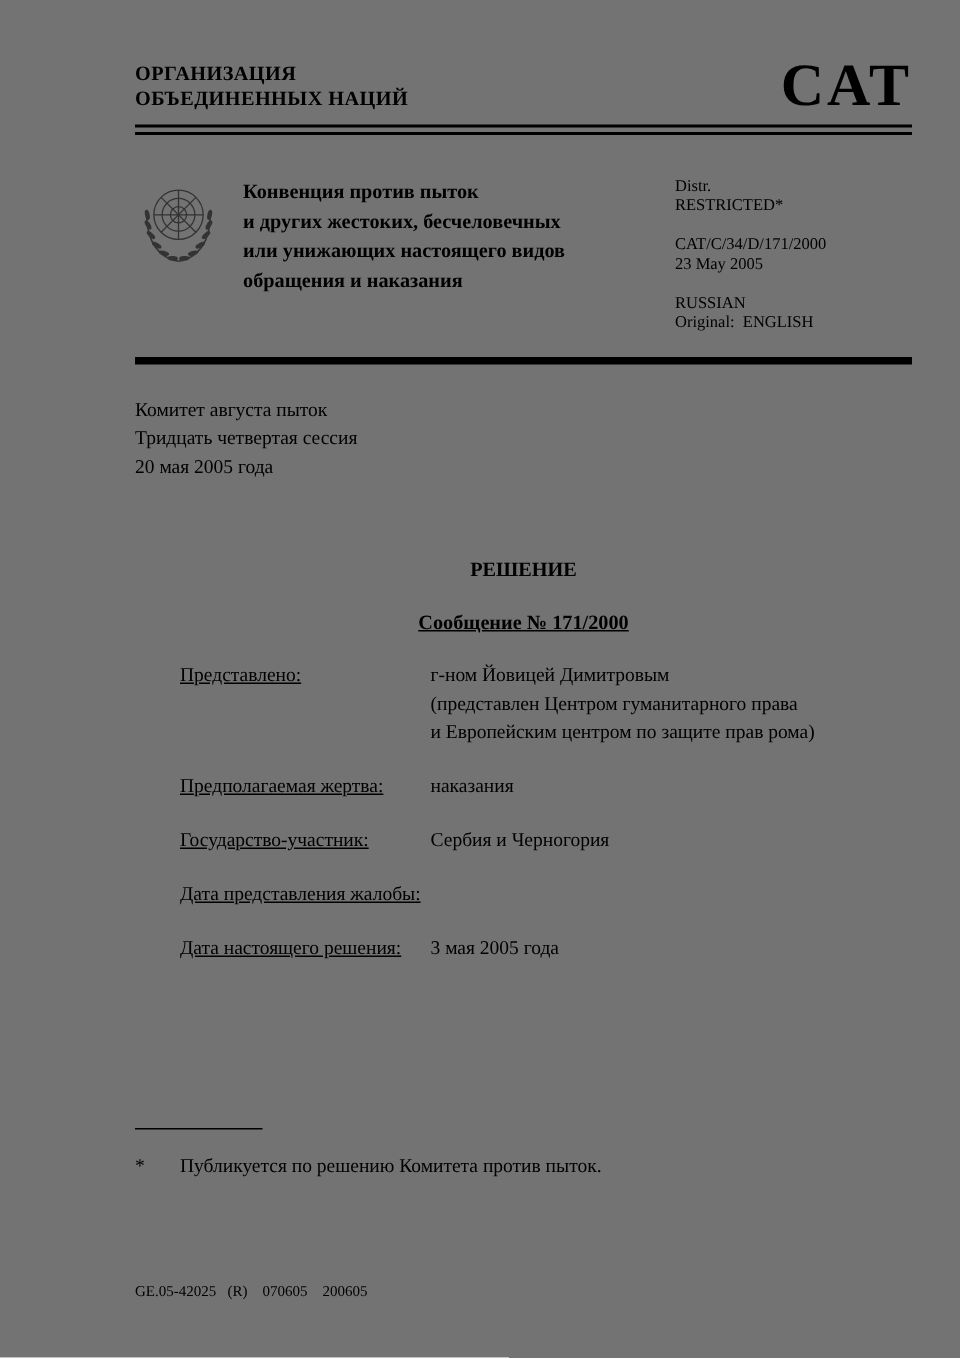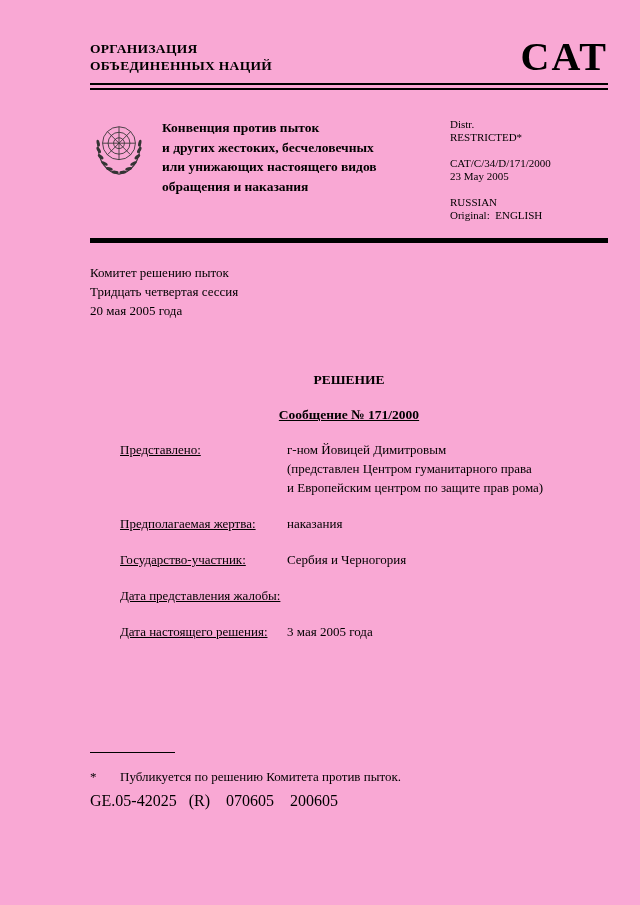--- a/index.html
+++ b/index.html
@@ -2,21 +2,21 @@
 <html><head>
 <meta charset="utf-8">
 <style>
   * { margin: 0; padding: 0; box-sizing: border-box; }
   html, body { background: #ffffff; }
   .page {
     position: relative;
     width: 640px;
     height: 905px;
     margin: 0 auto;
-    background: #f9a8d4;
+    background: #737373;
     color: #000;
     font-family: "Liberation Serif", serif;
     overflow: hidden;
   }
   .content { padding: 40px 32px 0 90px; }
 
   
   .doc-header { display: flex; justify-content: space-between; align-items: flex-start; }
   .org-name { font-size: 13.5px; font-weight: bold; line-height: 17px; letter-spacing: 0.3px; }
   .doc-symbol { font-size: 40px; font-weight: bold; line-height: 0.95; letter-spacing: 2px; margin-top: -2px; }
@@ -44,21 +44,21 @@
   .detail-label { width: 167px; flex: 0 0 167px; text-decoration: underline; }
   .detail-value { flex: 1; }
 
   
   .footnote-block { position: absolute; left: 90px; right: 32px; top: 752px; font-size: 13px; line-height: 17px; }
   .footnote-divider { width: 85px; border-top: 1px solid #000; margin-bottom: 15px; }
   .footnote-row { display: flex; }
   .footnote-marker { width: 30px; flex: 0 0 30px; }
 
   
-  .doc-footer { position: absolute; left: 90px; top: 792px; font-size: 16px; white-space: pre; }
+  .doc-footer { position: absolute; left: 90px; top: 856px; font-size: 10px; white-space: pre; }
 
   svg .thin { stroke: #333; stroke-width: 0.9; fill: none; }
   svg .branch { stroke: #333; stroke-width: 1.1; fill: none; }
   svg .leaf { fill: #333; stroke: none; }
 </style>
 </head>
 <body>
 
 <div class="page">
   <div class="content">
@@ -118,21 +118,21 @@
         <div>23 May 2005</div>
         <div class="sp"></div>
         <div>RUSSIAN</div>
         <div class="pre">Original:  ENGLISH</div>
       </div>
     </div>
 
     <div class="rule-thick"></div>
 
     <div class="session">
-      <div>Комитет решению пыток</div>
+      <div>Комитет августа пыток</div>
       <div>Тридцать четвертая сессия</div>
       <div>20 мая 2005 года</div>
     </div>
 
     <div class="decision-heading">РЕШЕНИЕ</div>
     <div class="communication-heading">Сообщение № 171/2000</div>
 
     <div class="details">
 
       <div class="detail-row">

